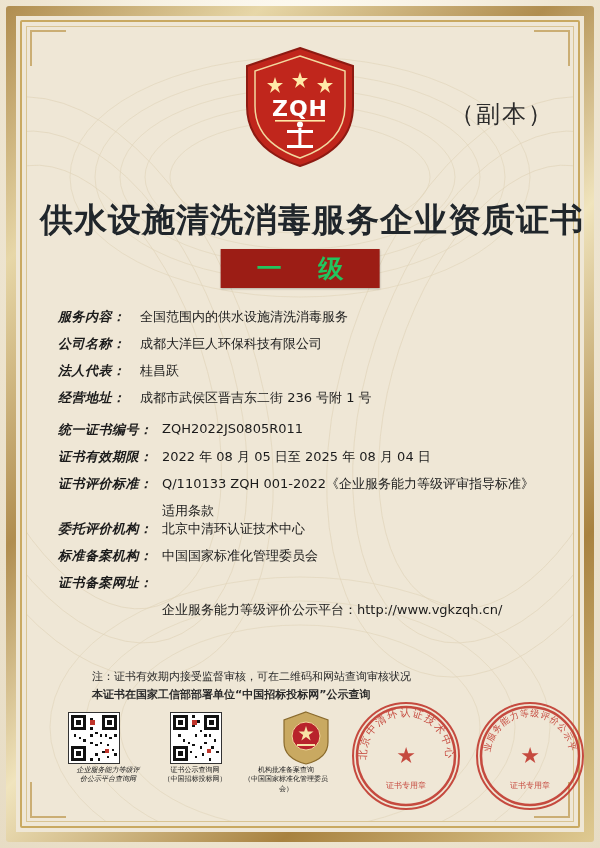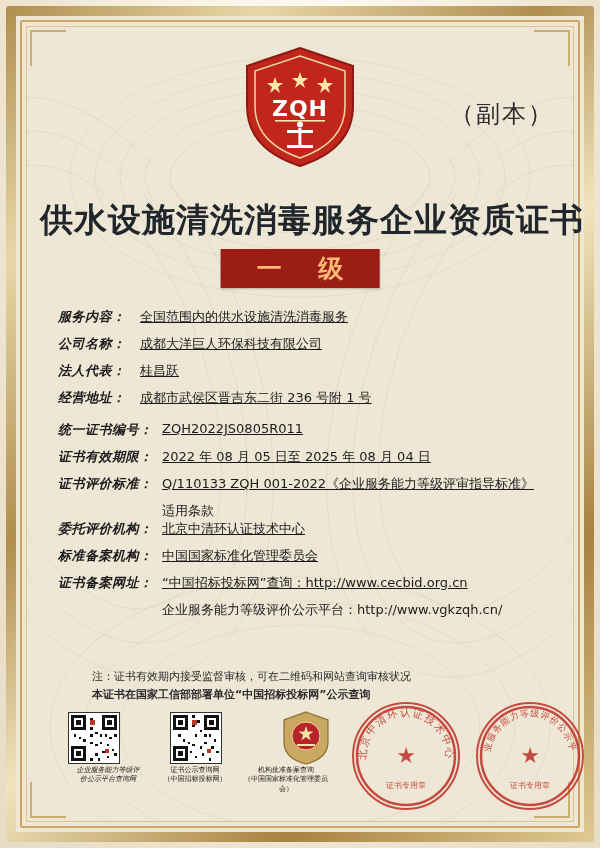--- a/index.html
+++ b/index.html
@@ -68,21 +68,21 @@
     position:absolute;left:0;right:0;top:164px;
     text-align:center;
     font-size:33px;font-weight:bold;color:#20262b;
     letter-spacing:1px;
     font-family:"DejaVu Sans", sans-serif;
     white-space:nowrap;
   }
   .grade{
     position:absolute;left:50%;top:215px;transform:translateX(-50%);
     background:#9c1d15;
-    color:#fdba74;font-size:25px;font-weight:bold;
+    color:#22c55e;font-size:25px;font-weight:bold;
     padding:3px 22px;letter-spacing:14px;text-indent:14px;
     font-family:"DejaVu Sans", sans-serif;
     box-shadow:0 1px 2px rgba(0,0,0,.25);
   }
 
   .fields{
     position:absolute;left:18px;right:10px;top:274px;
     font-size:13.5px;color:#1b1b1b;
   }
   .row{display:flex;align-items:flex-start;margin-bottom:9px;}
@@ -90,21 +90,20 @@
     width:82px;flex:0 0 82px;
     font-weight:bold;letter-spacing:.5px;
     font-family:"DejaVu Sans", sans-serif;
     font-size:13px;
     font-style:italic;
   }
   .val{
     flex:1;
     font-family:"DejaVu Sans", sans-serif;
     font-size:13px;
-    text-decoration:underline;
   }
   .group2{margin-top:14px;}
   .group3{}
   .sub{margin-left:82px;font-size:13px;font-family:"DejaVu Sans", sans-serif;}
 
   .note{
     position:absolute;left:52px;right:16px;top:634px;
     font-size:11px;line-height:1.65;color:#2a2a2a;
     font-family:"DejaVu Sans", sans-serif;
   }
@@ -248,21 +247,20 @@
         <div class="row">
           <div class="lab" style="width:104px;flex:0 0 104px">委托评价机构：</div>
           <div class="val">北京中清环认证技术中心</div>
         </div>
         <div class="row">
           <div class="lab" style="width:104px;flex:0 0 104px">标准备案机构：</div>
           <div class="val">中国国家标准化管理委员会</div>
         </div>
         <div class="row">
           <div class="lab" style="width:104px;flex:0 0 104px">证书备案网址：</div>
-          <div class="val">“中国招标投标网”查询：http://www.cecbid.org.cn</div>
         </div>
         <div class="sub" style="margin-left:104px">企业服务能力等级评价公示平台：http://www.vgkzqh.cn/</div>
       </div>
 
     </div>
 
     <div class="note">
       <div>注：证书有效期内接受监督审核，可在二维码和网站查询审核状况</div>
       <div style="font-weight:bold">本证书在国家工信部部署单位“中国招标投标网”公示查询</div>
     </div>

